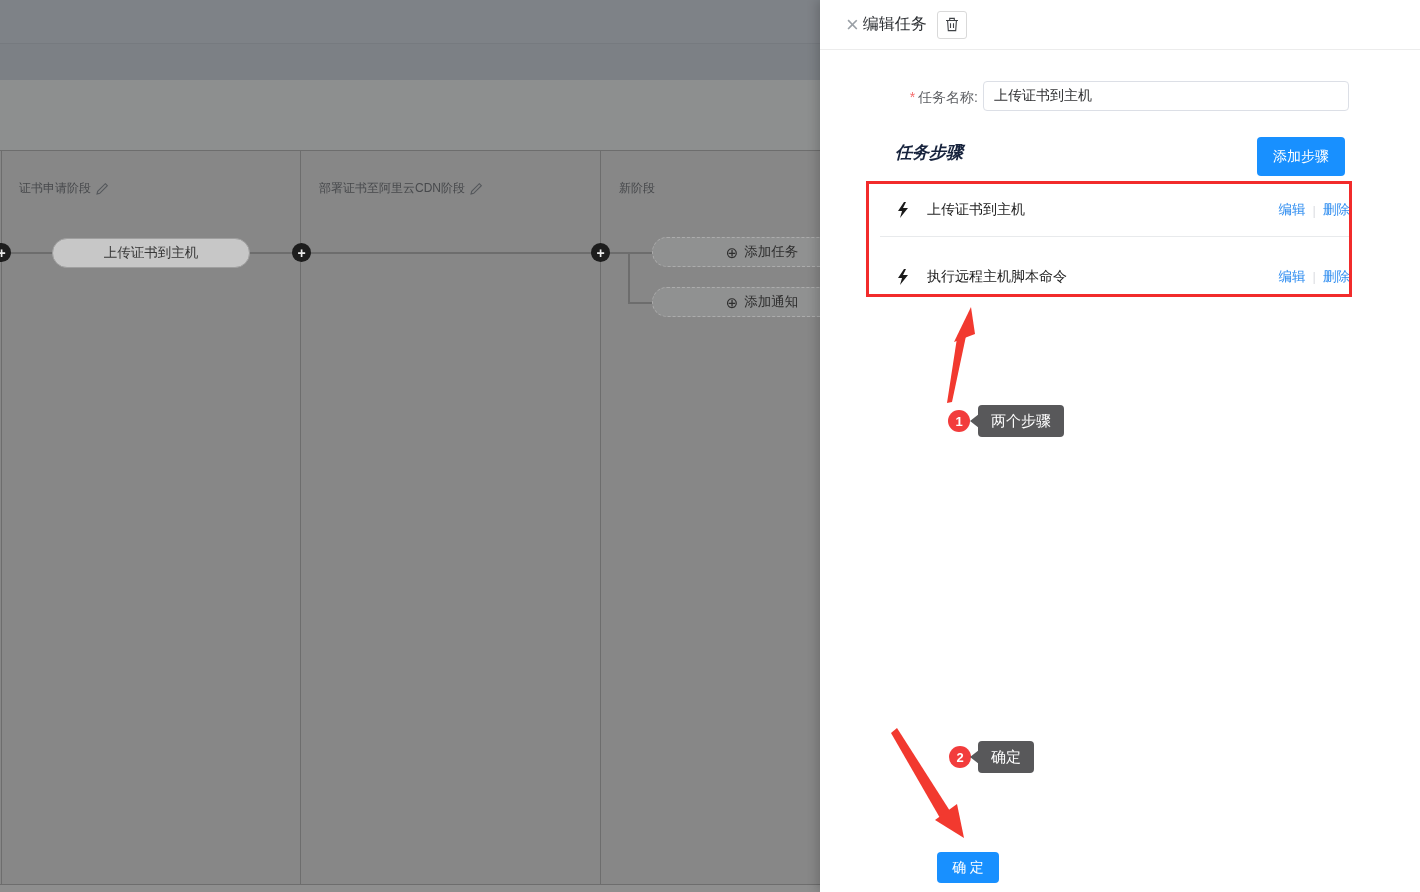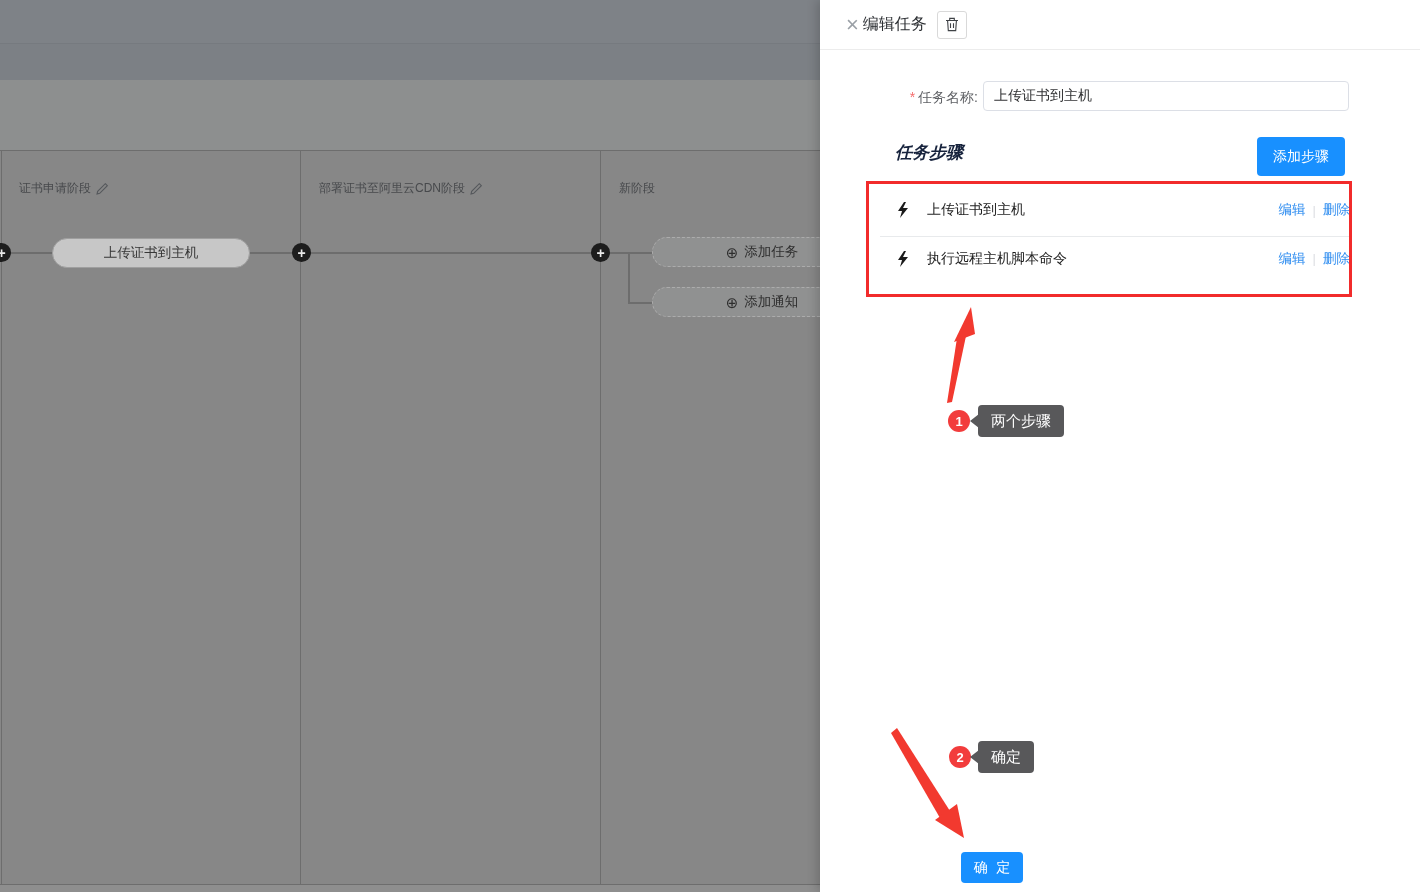--- a/index.html
+++ b/index.html
@@ -46,28 +46,28 @@
   .form-label { position:absolute; left:78px; top:89px; width:80px; font-size:14px; color:#606266; text-align:right; white-space:nowrap; }
   .req-star { color:#f56c6c; margin-right:3px; }
   .task-input { position:absolute; left:163px; top:81px; width:366px; height:30px; border:1px solid #dcdfe6; border-radius:4px;
                 padding:0 10px; font-size:14px; color:#303133; font-family:inherit; outline:none; }
   .steps-heading { position:absolute; left:75px; top:141px; font-size:17px; font-weight:bold; color:#17233d;font-style:italic; }
   .add-step-btn { position:absolute; left:437px; top:137px; width:88px; height:39px; background:#1890ff; border:none; border-radius:4px;
                   color:#fff; font-size:14px; font-family:inherit; cursor:pointer; }
   .red-rect { position:absolute; left:46px; top:181px; width:486px; height:116px; border:3px solid #f22b2b; pointer-events:none; z-index:5; }
   .step-row { position:absolute; left:60px; width:470px; height:53px; display:flex; align-items:center; }
   .row-1 { top:184px; border-bottom:1px solid #e8eaec; }
-  .row-2 { top:232px; }
+  .row-2 { top:250px; }
   .bolt-wrap { width:14px; margin-left:17px; display:flex; }
   .step-name { font-size:14px; color:#1c1c1c; margin-left:16px; }
   .row-spacer { flex:1; }
   .step-link { font-size:13.5px; color:#2d8cf0; cursor:pointer; text-decoration:none; }
   .link-sep { color:#dcdee2; margin:0 7px; font-size:13px; }
   .confirm-btn { position:absolute; left:117px; top:852px; width:62px; height:31px; background:#1890ff; border:none; border-radius:4px;
-                 color:#fff; font-size:14px; font-family:Liberation Mono, monospace; cursor:pointer;margin-left:24px; }
+                 color:#fff; font-size:14px; font-family:Liberation Serif, serif; cursor:pointer; }
 
   
   .anno { pointer-events:none; }
   .arrow-svg { position:absolute; z-index:6; }
   .arrow-1 { left:118px; top:303px; }
   .arrow-2 { left:66px;  top:724px; }
   .badge { position:absolute; width:22px; height:22px; border-radius:50%; background:#f23c3c; color:#fff; font-size:13px; font-weight:bold;
            display:flex; align-items:center; justify-content:center; z-index:7; }
   .badge-1 { left:128px; top:410px; }
   .badge-2 { left:129px; top:746px; }

